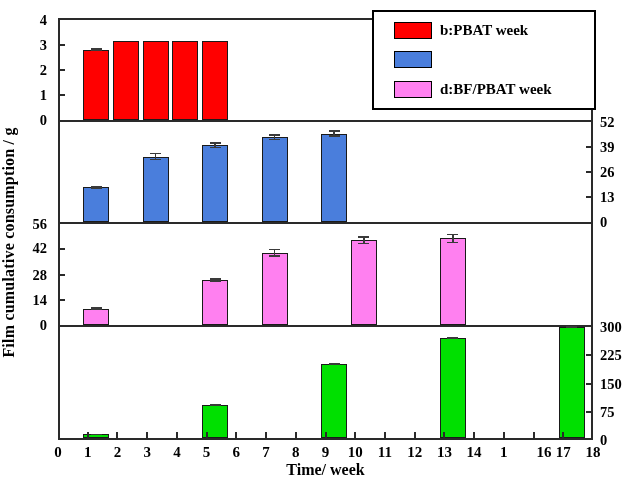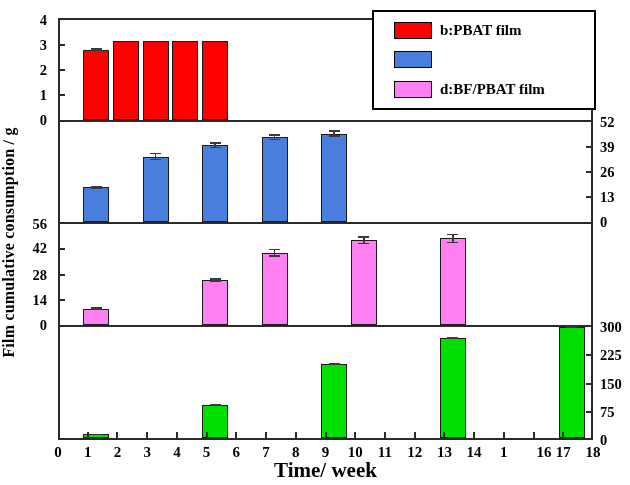--- a/index.html
+++ b/index.html
@@ -8,21 +8,21 @@
 
   .axis-title-y{
     position:absolute;left:-2px;top:0;width:485px;height:22px;
     transform-origin:0 0;transform:rotate(-90deg) translate(-485px,0);
     display:flex;align-items:center;justify-content:center;
     font-weight:bold;font-size:16px;color:#000;letter-spacing:.2px;
   }
   .axis-title-x{
     position:absolute;left:58px;top:459px;width:535px;height:22px;
     display:flex;align-items:center;justify-content:center;
-    font-weight:bold;font-size:21px;color:#000;
+    font-weight:bold;font-size:16px;color:#000;
   }
 
   .plot{position:absolute;left:58px;top:18px;width:535px;height:422px;}
 
   .panel{position:absolute;left:0;width:535px;
          border-left:2px solid #2a2a2a;border-right:2px solid #2a2a2a;
          box-sizing:border-box;}
   #panel-0{top:0px;height:102px;border-top:2px solid #2a2a2a;}
   #panel-1{top:102px;height:102px;border-top:2px solid #2a2a2a;}
   #panel-2{top:204px;height:103px;border-top:2px solid #2a2a2a;}
@@ -250,24 +250,24 @@
       <div class="xtick" style="left: 562.278px; top: 432px; height: 7px;"></div>
       <div class="xlab" style="left: 548.278px; width: 30px; top: 445px;">17</div>
       <div class="xlab" style="left: 578px; width: 30px; top: 445px;">18</div>
     </div>
 
   <div class="axis-title-x">Time/ week</div>
 
   <div class="legend" id="legend">
       <div class="legend-row">
         <div class="swatch" style="background: rgb(255, 0, 0);"></div>
-        <div class="legend-label">b:PBAT film</div>
+        <div class="legend-label">b:PBAT week</div>
       </div>
       <div class="legend-row">
         <div class="swatch" style="background: rgb(74, 126, 220);"></div>
       </div>
       <div class="legend-row">
         <div class="swatch" style="background: rgb(255, 128, 240);"></div>
-        <div class="legend-label">d:BF/PBAT film</div>
+        <div class="legend-label">d:BF/PBAT week</div>
       </div>
     </div>
 
 </div>
 
 </body></html>

